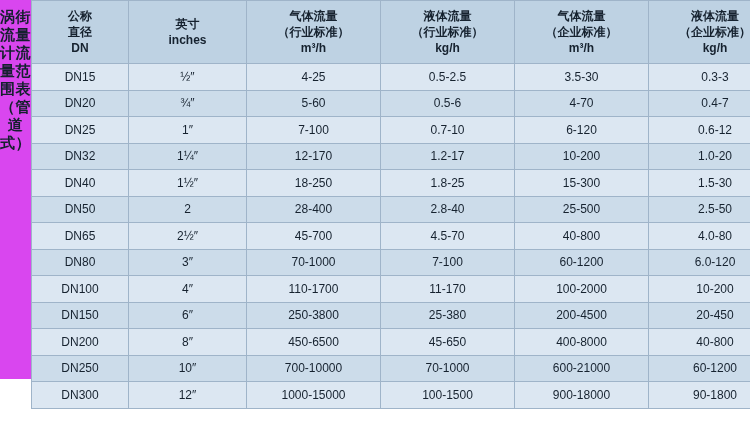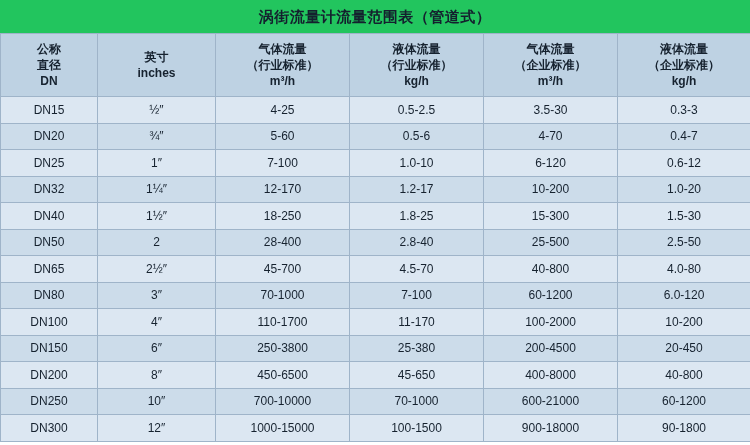--- a/index.html
+++ b/index.html
@@ -11,23 +11,23 @@
     height: 445px;
     background: #ffffff;
     font-family: "Liberation Sans", sans-serif;
     color: #1b2736;
     overflow: hidden;
   }
   .sheet {
     width: 750px;
     height: 379px;
     box-sizing: border-box;
-    background: #22c55e;
+    background: #d946ef;
     display: flex;
-    flex-direction: column;
+    flex-direction: row;
   }
   .title {
     text-align: center;
     font-size: 15px;
     font-weight: bold;
     letter-spacing: 0.5px;
     color: #14202e;
     padding: 8px 0 7px 0;
     line-height: 1.2;
   }
@@ -138,21 +138,21 @@
         <td>¾″</td>
         <td>5-60</td>
         <td>0.5-6</td>
         <td>4-70</td>
         <td>0.4-7</td>
       </tr>
       <tr>
         <td class="col-dn">DN25</td>
         <td>1″</td>
         <td>7-100</td>
-        <td>1.0-10</td>
+        <td>0.7-10</td>
         <td>6-120</td>
         <td>0.6-12</td>
       </tr>
       <tr>
         <td class="col-dn">DN32</td>
         <td>1¼″</td>
         <td>12-170</td>
         <td>1.2-17</td>
         <td>10-200</td>
         <td>1.0-20</td>

